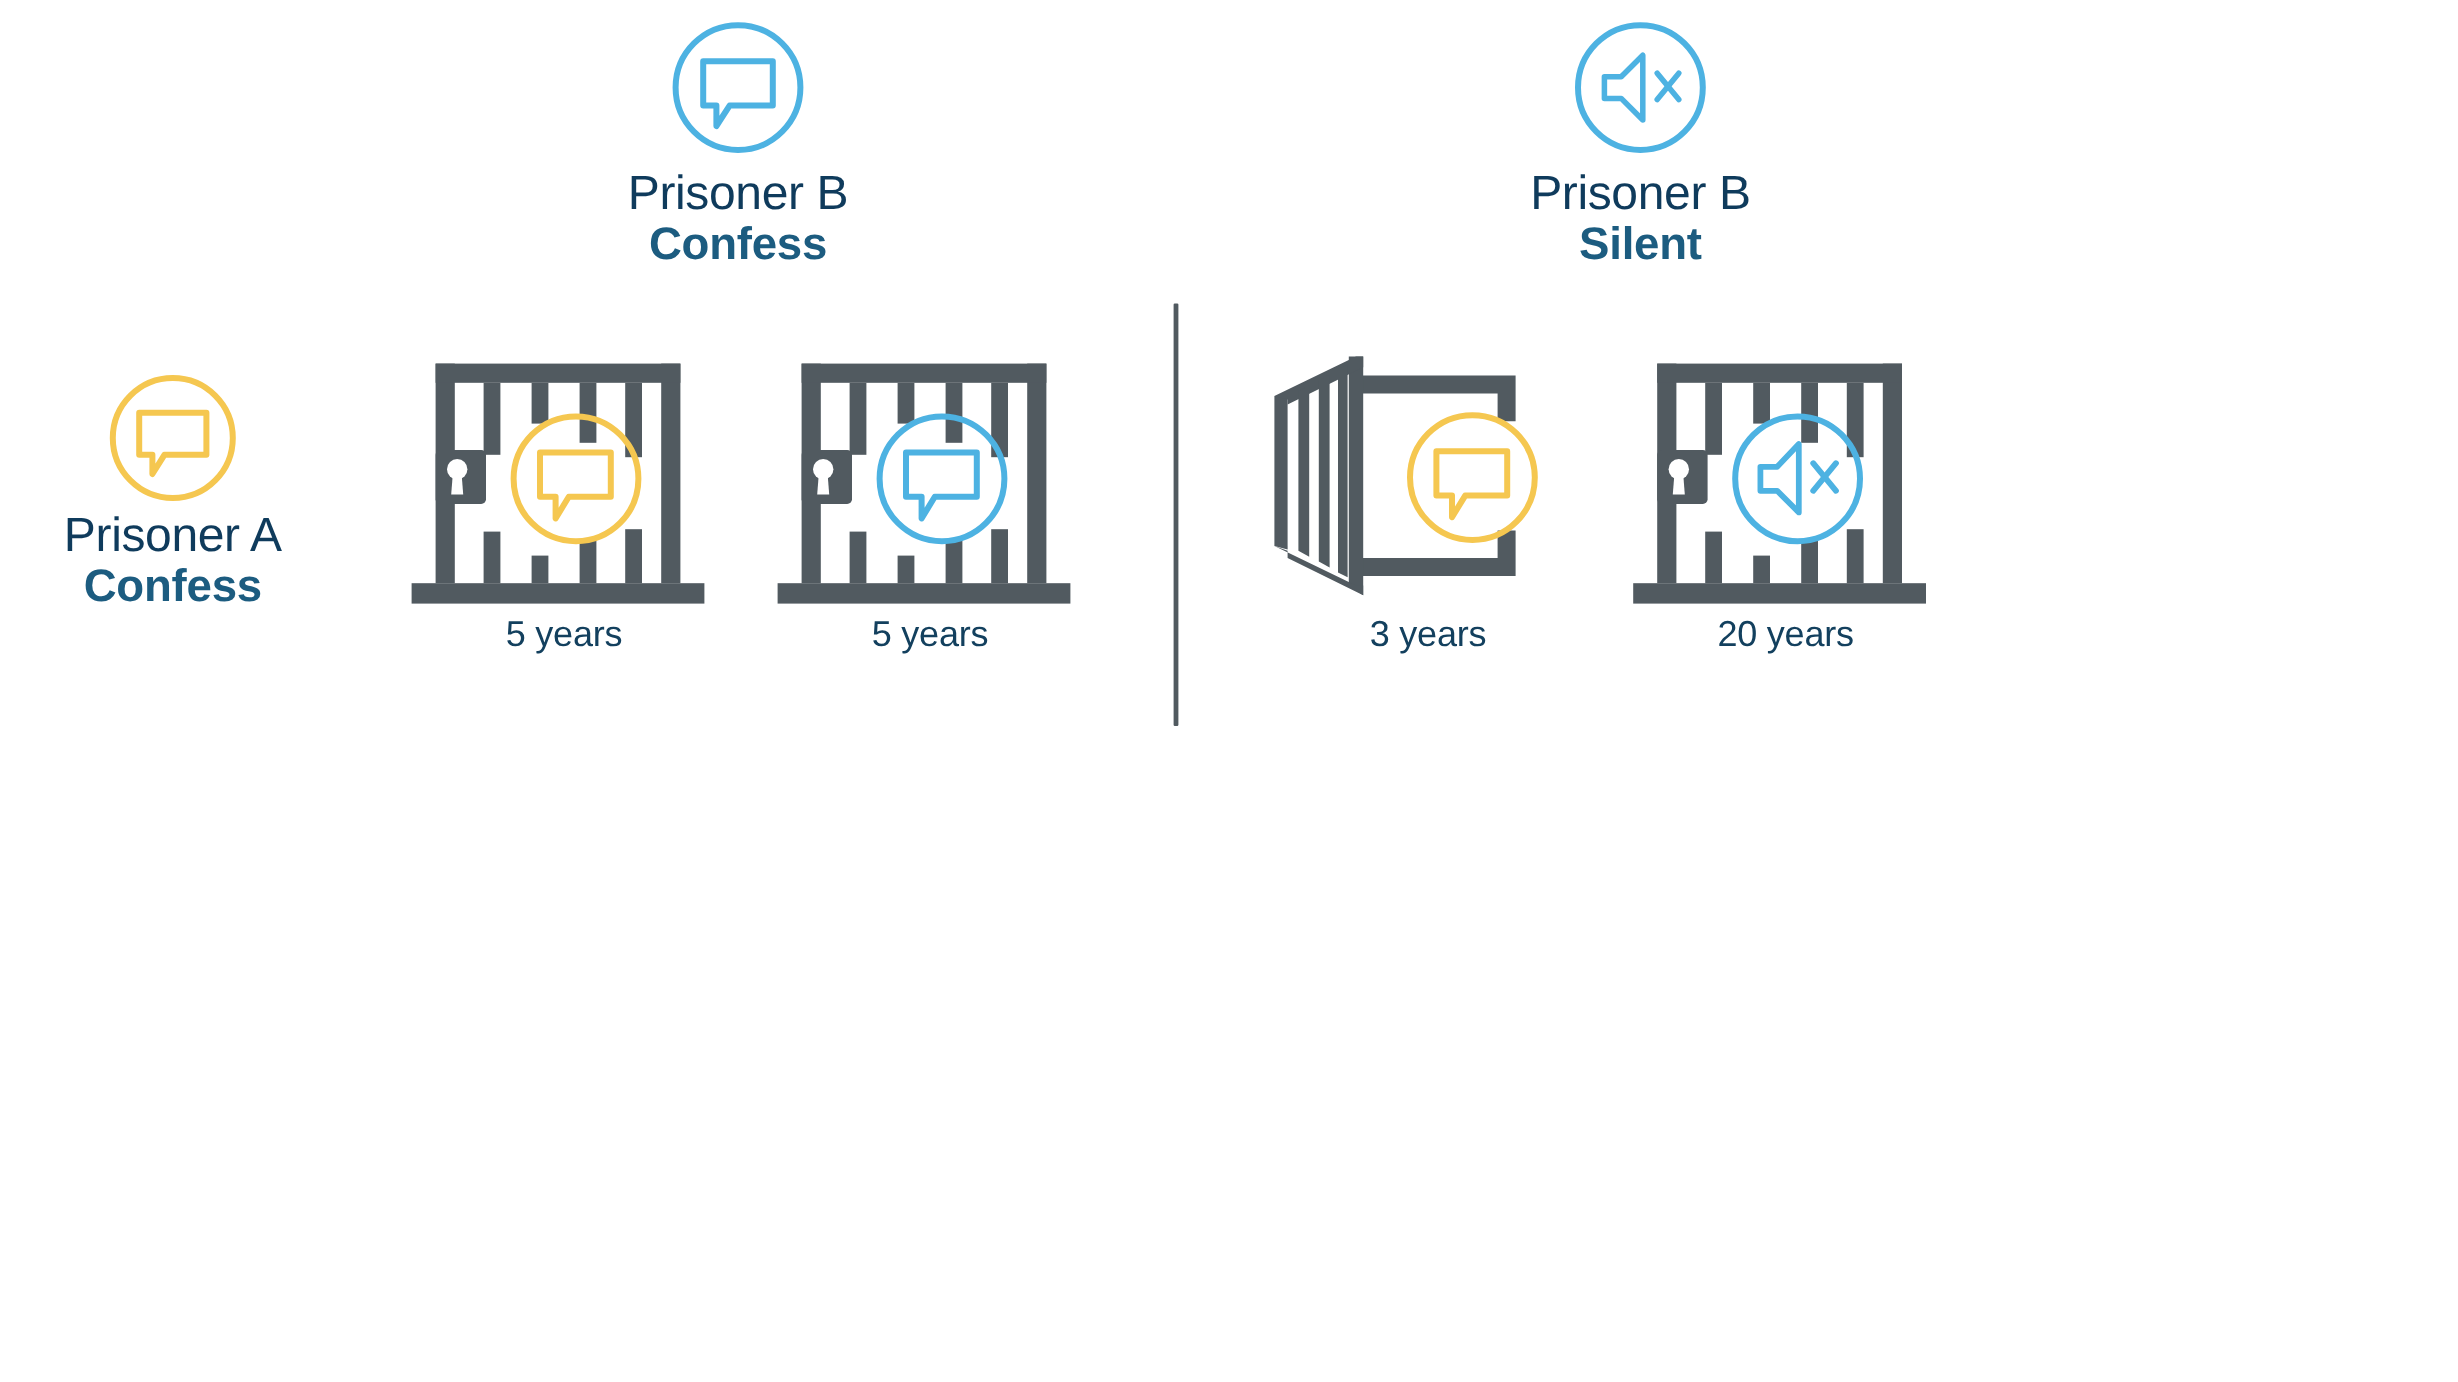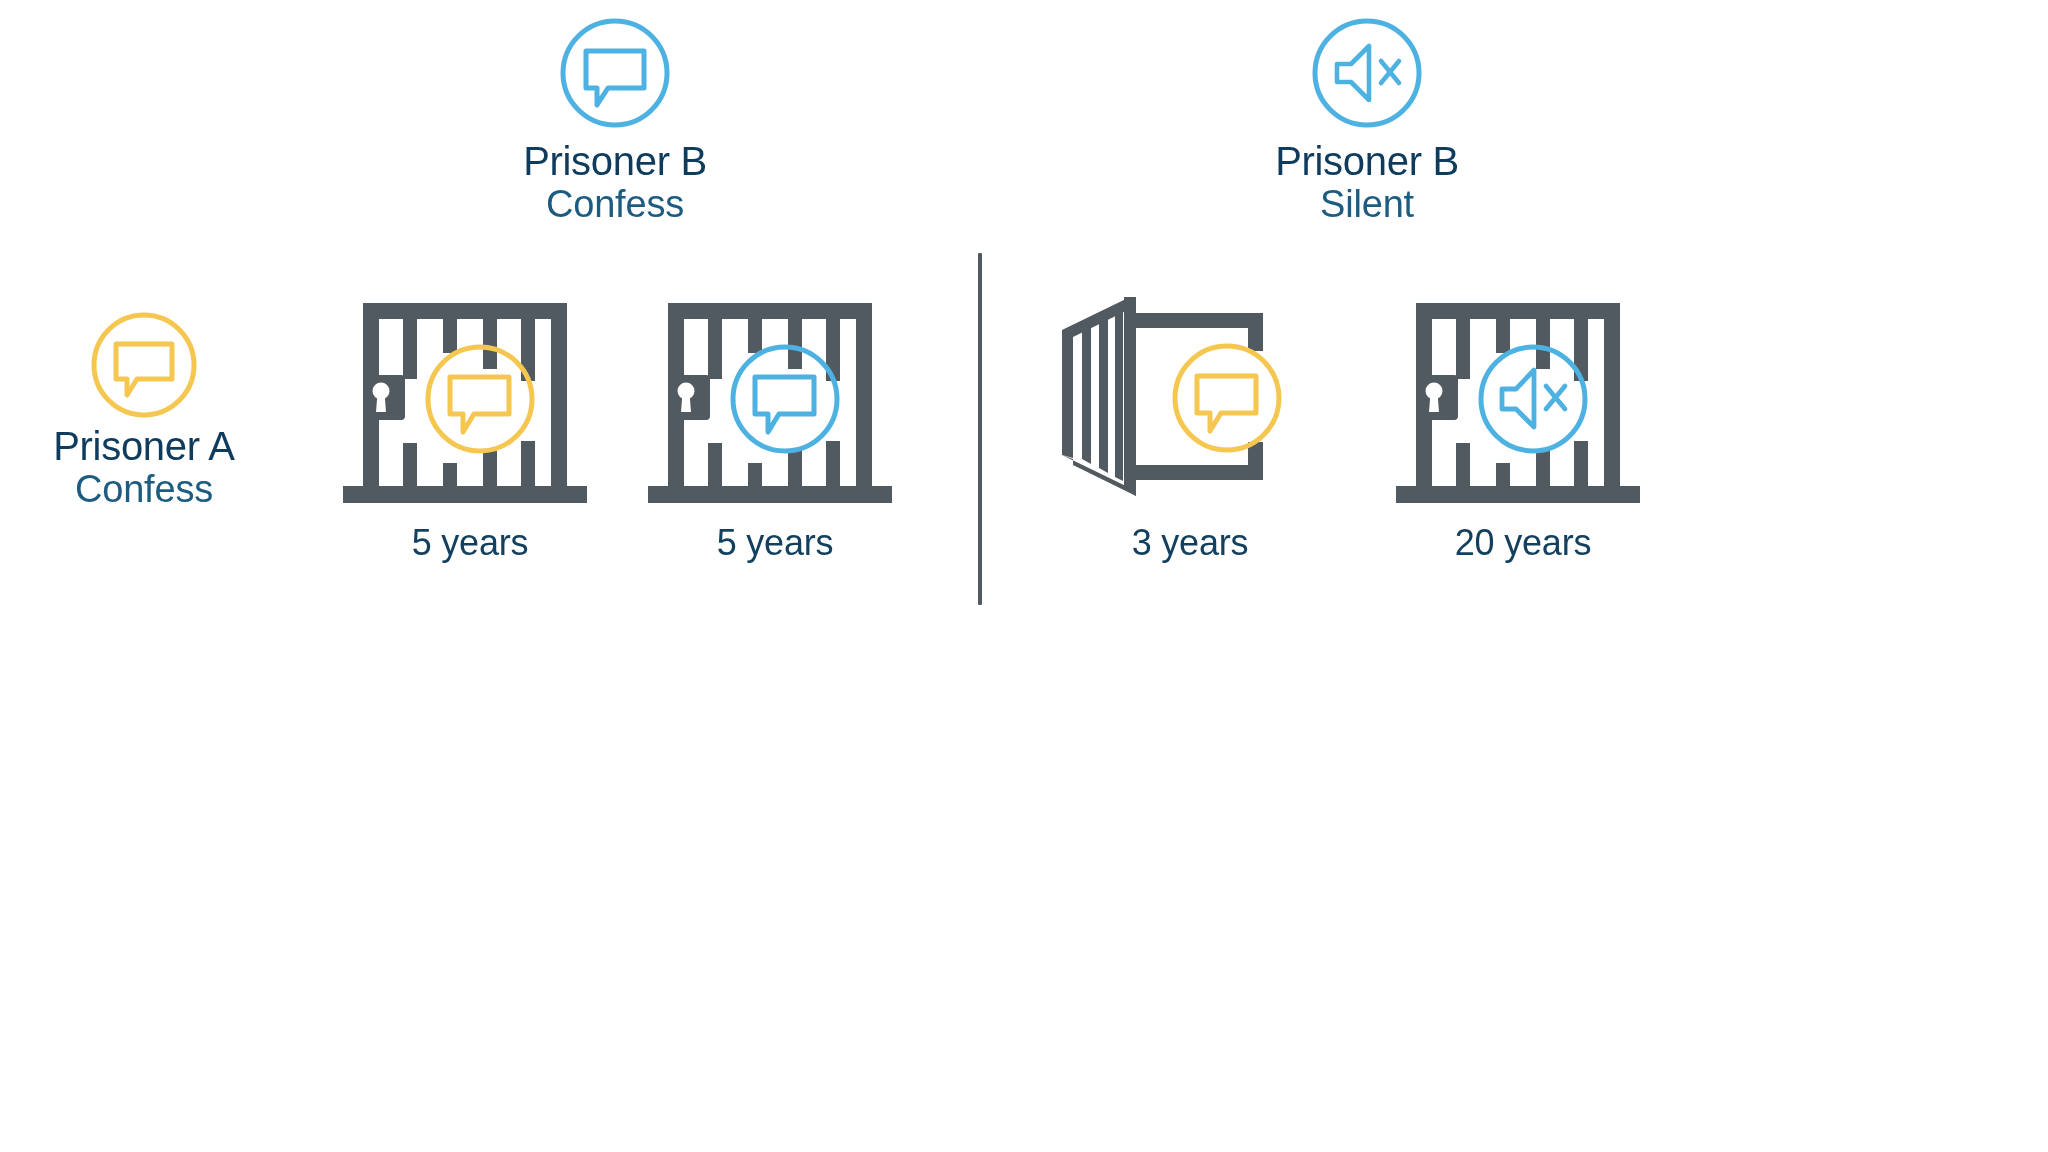--- a/index.html
+++ b/index.html
@@ -39,21 +39,21 @@
     display: block;
     font-size: 40px;
     font-weight: normal;
     color: #0f3b5c;
     line-height: 1.1;
     letter-spacing: -0.3px;
   }
   .hdr-choice {
     display: block;
     font-size: 38px;
-    font-weight: normal;
+    font-weight: bold;
     color: #1c5c80;
     line-height: 1.15;
     letter-spacing: -0.2px;
   }
 
   
   .row-header {
     position: absolute;
     width: 300px;
     text-align: center;
@@ -70,22 +70,22 @@
     width: 260px;
     text-align: center;
   }
   .cell-art {
     position: relative;
     width: 260px;
     height: 215px;
   }
   .cell-years {
     display: block;
-    margin-top: 12px;
-    font-size: 36px;
+    margin-top: 2px;
+    font-size: 30px;
     color: #13405e;
     letter-spacing: -0.2px;
   }
 
   
   .divider {
     position: absolute;
     width: 4px;
     background: #515a60;
     border-radius: 1px;
@@ -251,21 +251,21 @@
           <circle cx="0" cy="0" r="52" fill="none" stroke="#f5c750" stroke-width="5"></circle>
           <g fill="#ffffff" stroke="#f5c750" stroke-width="5" stroke-linejoin="round" stroke-linecap="round">
             <path d="M -30 -22 L 29 -22 L 29 15 L -6 15 L -17 33 L -17 15 L -30 15 Z"></path>
           </g>
         </g>
       </svg>
     </div>
     <span class="cell-years">3 years</span>
   </div>
 
-  <div class="cell-block" style="left:1393px; top:295px;">
+  <div class="cell-block" style="left:1358px; top:295px;">
     <div class="cell-art">
       <svg width="260" height="215" viewBox="0 0 260 215" aria-hidden="true">
         <g fill="#515a60">
           <rect x="23" y="8" width="16" height="183"></rect>
           <rect x="211" y="8" width="16" height="183"></rect>
           <rect x="23" y="8" width="204" height="16"></rect>
           <rect x="3" y="191" width="244" height="17"></rect>
           <rect x="63" y="24" width="14" height="60"></rect>
           <rect x="63" y="148" width="14" height="43"></rect>
           <rect x="103" y="24" width="14" height="34"></rect>

